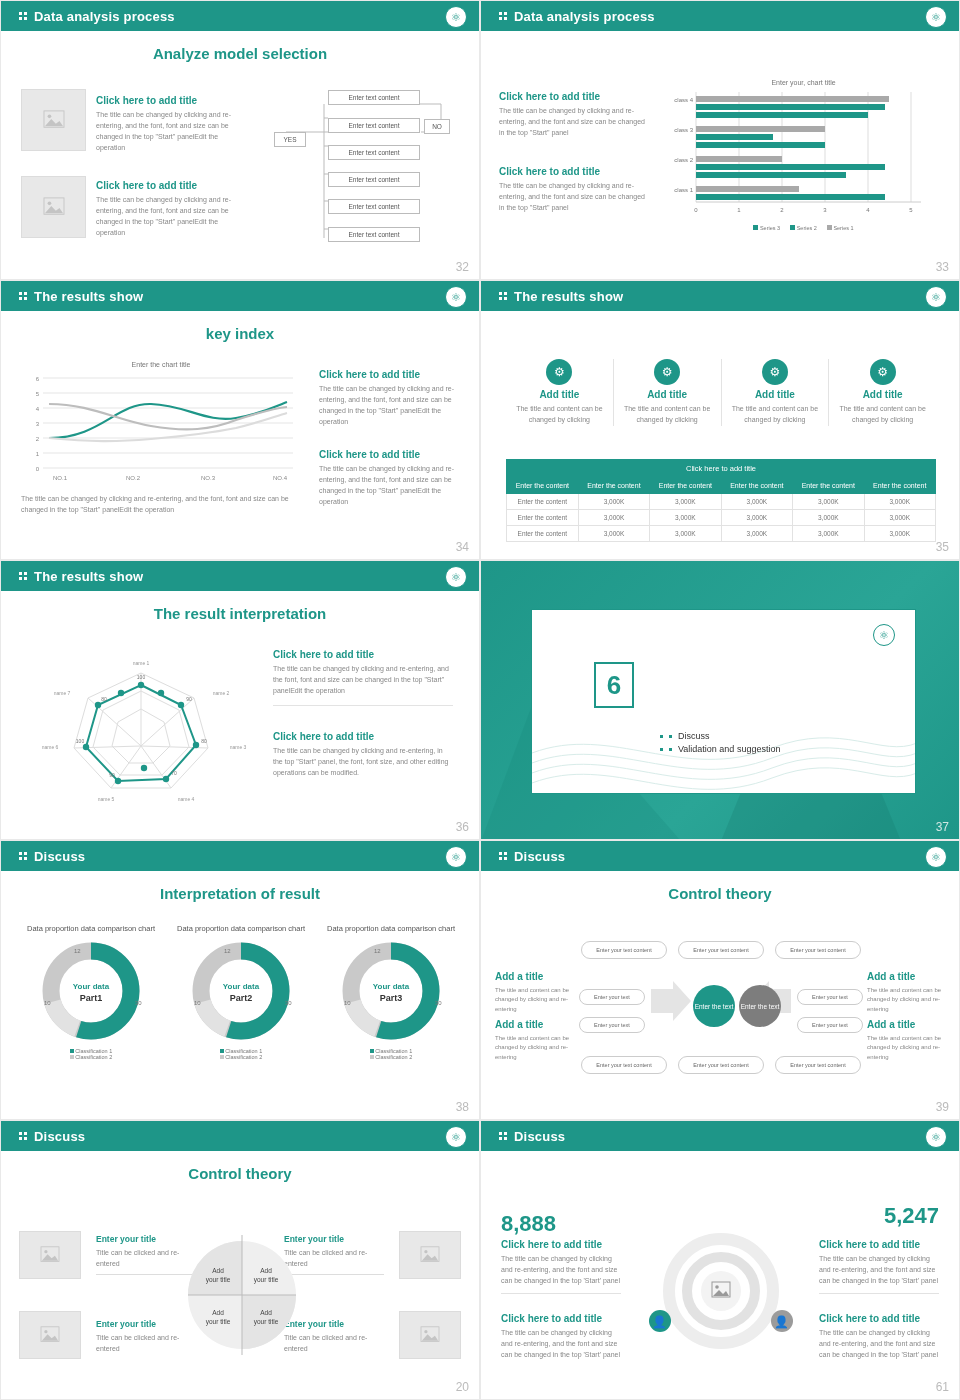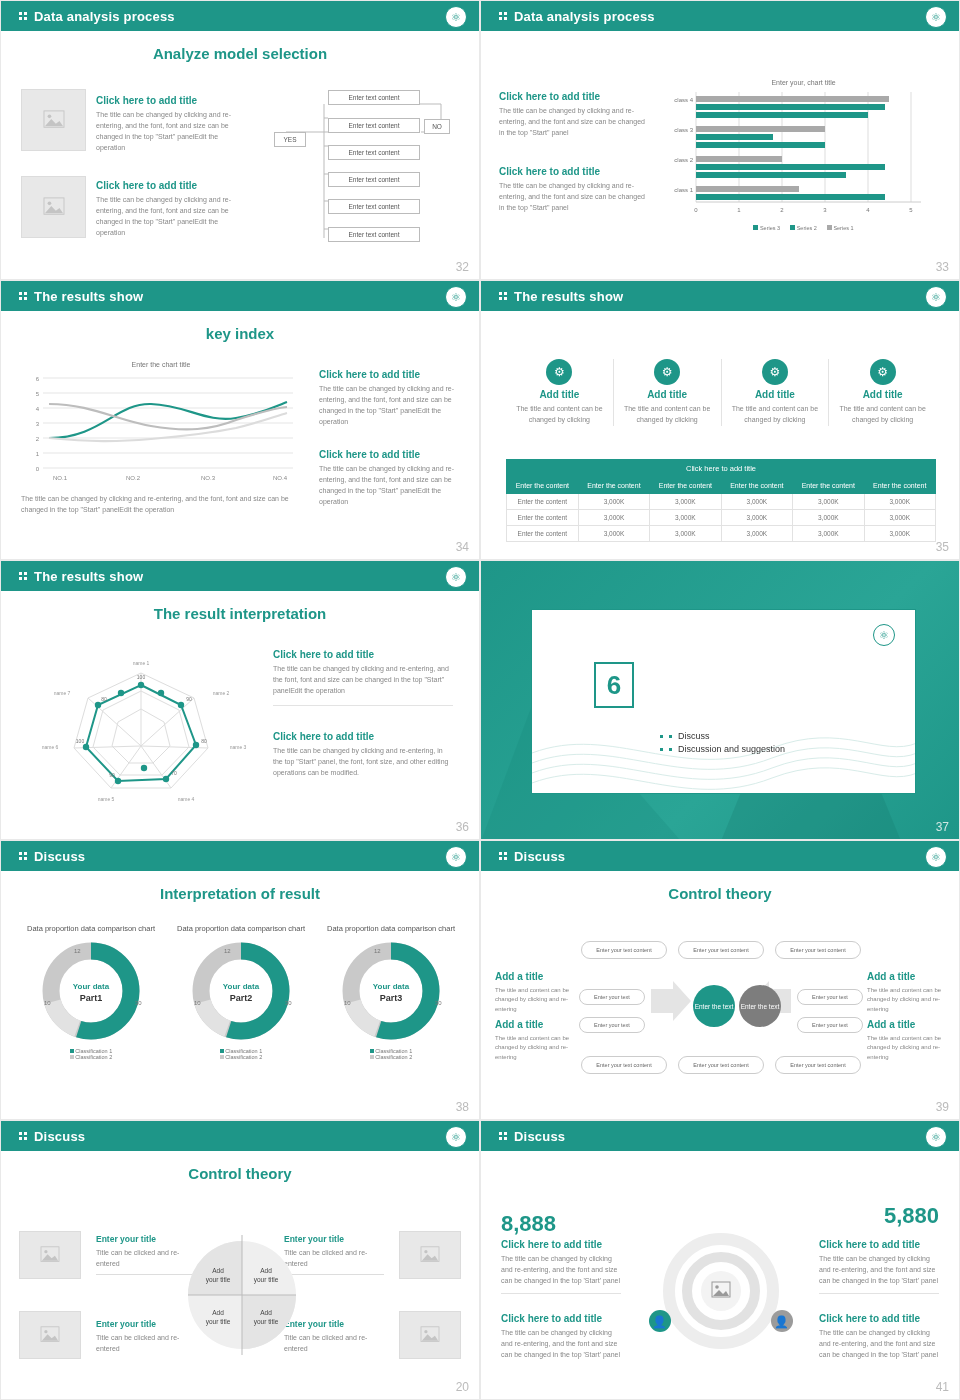--- a/index.html
+++ b/index.html
@@ -473,21 +473,21 @@
       </div>
       <div style="position:absolute;left:128px;top:118px;">
         <div class="bullet-row">
             <span class="bullet-sq"></span>
             <span class="bullet-sq"></span>
             <span>Discuss</span>
           </div>
         <div class="bullet-row">
             <span class="bullet-sq"></span>
             <span class="bullet-sq"></span>
-            <span>Discussion and suggestion</span>
+            <span>Validation and suggestion</span>
           </div>
       </div>
     </div>
     <div class="pagenum" style="color:#cfe7e3;">37</div>
   </div>
 
   <div class="slide">
     <div class="hdr">
       <span class="dotgrp">
           <span class="dotcol">
@@ -713,21 +713,21 @@
           <span class="dotcol">
             <i></i>
             <i></i>
           </span>
         </span>
       <span>Discuss</span>
     </div>
     <div class="logo">⚛</div>
 
     <div style="position:absolute;left:20px;top:82px;margin-top:8px;" class="big-num">8,888</div>
-    <div style="position:absolute;right:20px;top:82px;text-align:right;" class="big-num">5,880</div>
+    <div style="position:absolute;right:20px;top:82px;text-align:right;" class="big-num">5,247</div>
 
     <div style="position:absolute;left:20px;top:118px;width:120px;border-bottom:1px solid #e2e2e2;padding-bottom:6px;">
       <div class="sub-h">Click here to add title</div>
       <div class="body-txt">The title can be changed by clicking and re-entering, and the font and size can be changed in the top 'Start' panel</div>
     </div>
     <div style="position:absolute;left:20px;top:192px;width:120px;">
       <div class="sub-h">Click here to add title</div>
       <div class="body-txt">The title can be changed by clicking and re-entering, and the font and size can be changed in the top 'Start' panel</div>
     </div>
     <div style="position:absolute;right:20px;top:118px;width:120px;border-bottom:1px solid #e2e2e2;padding-bottom:6px;">
@@ -748,16 +748,16 @@
           <rect x="0" y="0" width="18" height="15" fill="none" stroke="#999"></rect>
           <circle cx="5" cy="5" r="1.8" fill="#999"></circle>
           <path d="M1 14 L7 8 L11 12 L14 9 L17 14 Z" fill="#999"></path>
         </g>
         <circle cx="24" cy="90" r="11" fill="#1e9688"></circle>
         <text x="24" y="95" font-size="12" fill="#fff" text-anchor="middle">👤</text>
         <circle cx="146" cy="90" r="11" fill="#9b9b9b"></circle>
         <text x="146" y="95" font-size="12" fill="#fff" text-anchor="middle">👤</text>
       </svg>
     </div>
-    <div class="pagenum">41</div>
+    <div class="pagenum">61</div>
   </div>
 
 </div>
 
 </body></html>

